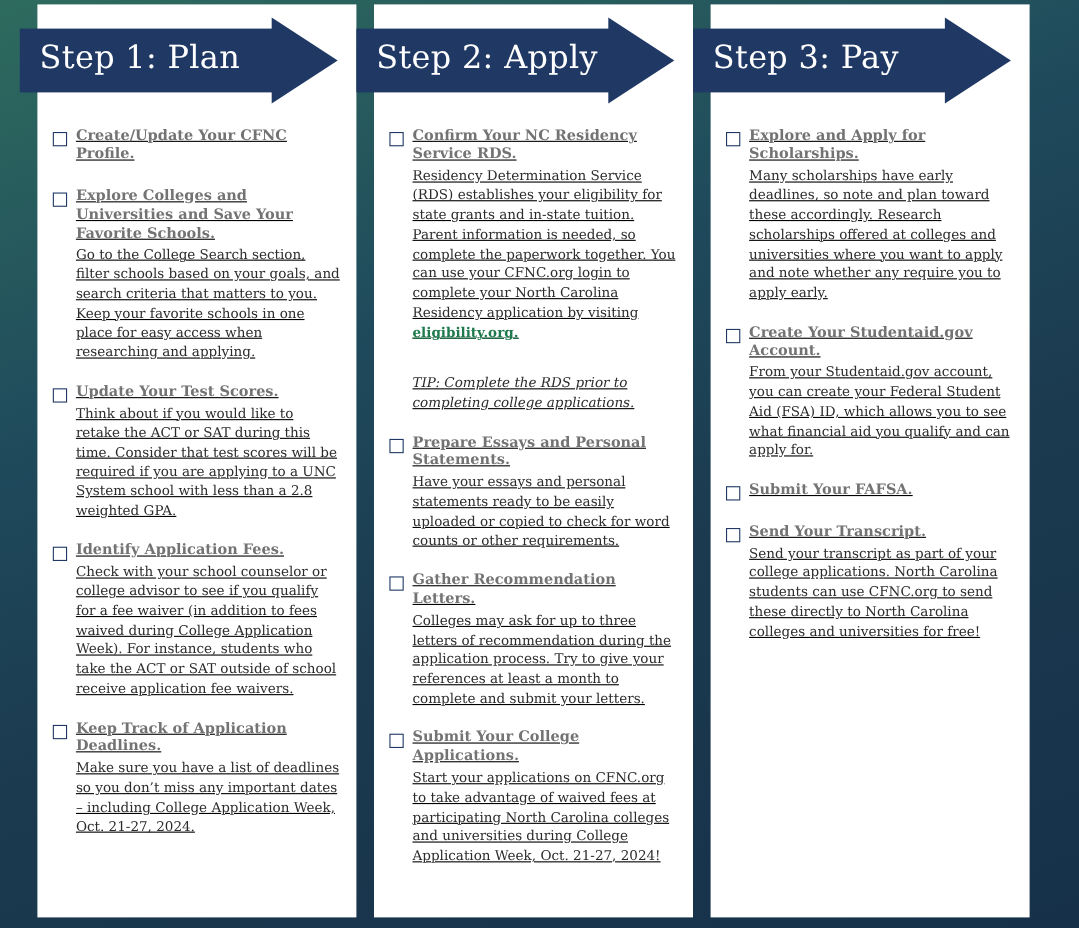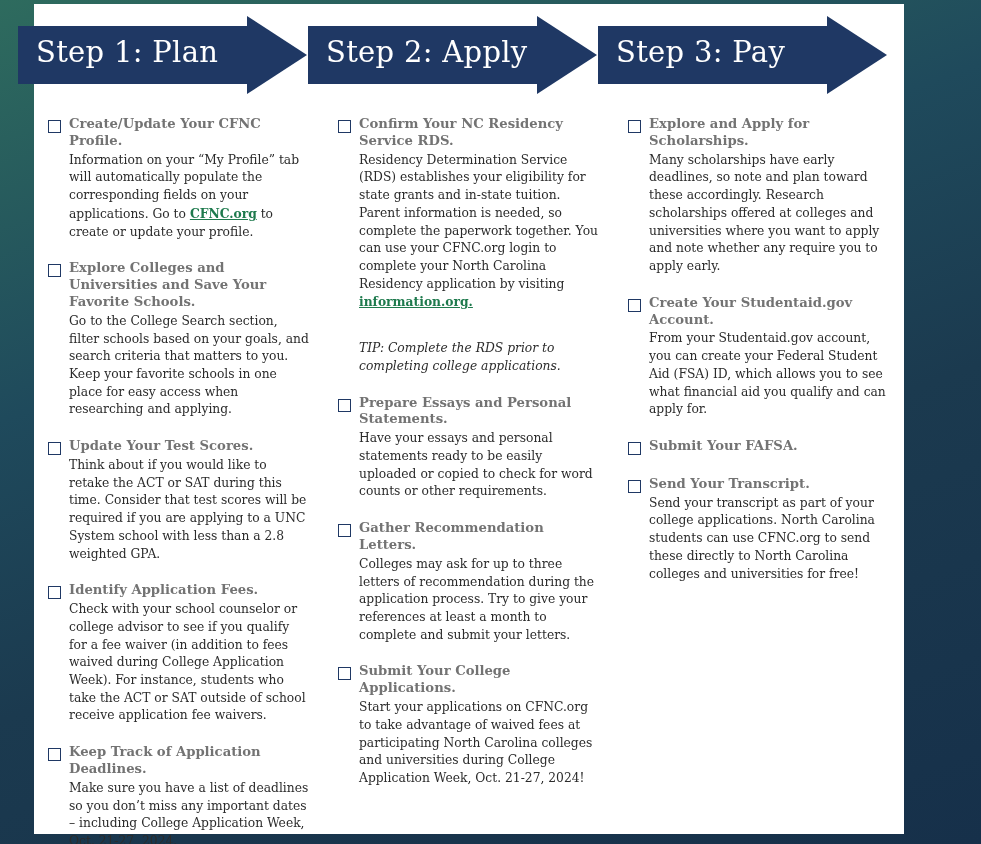--- a/index.html
+++ b/index.html
@@ -11,23 +11,24 @@
     height: 844px;
     background: linear-gradient(160deg, #2e6b5e 0%, #1f4a5c 35%, #1b3a4f 60%, #16304a 100%);
     font-family: "Liberation Sans", sans-serif;
     overflow: hidden;
   }
   .page {
     position: relative;
     width: 981px;
     height: 844px;
     display: flex;
-    justify-content: flex-start;
+    justify-content: space-between;
     padding: 0 18px;
     box-sizing: border-box;
+    text-decoration: underline;
   }
   .column {
     position: relative;
     width: 290px;
     background: #ffffff;
     margin-top: 4px;
     margin-bottom: 10px;
     box-sizing: border-box;
   }
   .col1 { margin-left: 16px; }
@@ -126,21 +127,20 @@
     <div class="banner">
       <div class="bar"></div>
       <div class="arrow"></div>
       <div class="title">Step 1: Plan</div>
     </div>
     <div class="items">
         <div class="item">
           <div class="checkbox"></div>
           <div class="item-body">
             <div class="item-title">Create/Update Your CFNC Profile.</div>
-            <div class="item-text"><span>Information on your “My Profile” tab will automatically populate the corresponding fields on your applications. Go to </span><a class="link" href="#">CFNC.org</a><span> to create or update your profile.</span></div>
           </div>
         </div>
         <div class="item">
           <div class="checkbox"></div>
           <div class="item-body">
             <div class="item-title">Explore Colleges and Universities and Save Your Favorite Schools.</div>
             <div class="item-text"><span>Go to the College Search section, filter schools based on your goals, and search criteria that matters to you. Keep your favorite schools in one place for easy access when researching and applying.</span></div>
           </div>
         </div>
         <div class="item">
@@ -171,21 +171,21 @@
     <div class="banner">
       <div class="bar"></div>
       <div class="arrow"></div>
       <div class="title">Step 2: Apply</div>
     </div>
     <div class="items">
         <div class="item">
           <div class="checkbox"></div>
           <div class="item-body">
             <div class="item-title">Confirm Your NC Residency Service RDS.</div>
-            <div class="item-text"><span>Residency Determination Service (RDS) establishes your eligibility for state grants and in-state tuition. Parent information is needed, so complete the paperwork together. You can use your CFNC.org login to complete your North Carolina Residency application by visiting </span><a class="link" href="#">information.org.</a></div>
+            <div class="item-text"><span>Residency Determination Service (RDS) establishes your eligibility for state grants and in-state tuition. Parent information is needed, so complete the paperwork together. You can use your CFNC.org login to complete your North Carolina Residency application by visiting </span><a class="link" href="#">eligibility.org.</a></div>
             <div class="tip">TIP: Complete the RDS prior to completing college applications.</div>
           </div>
         </div>
         <div class="item">
           <div class="checkbox"></div>
           <div class="item-body">
             <div class="item-title">Prepare Essays and Personal Statements.</div>
             <div class="item-text"><span>Have your essays and personal statements ready to be easily uploaded or copied to check for word counts or other requirements.</span></div>
           </div>
         </div>

